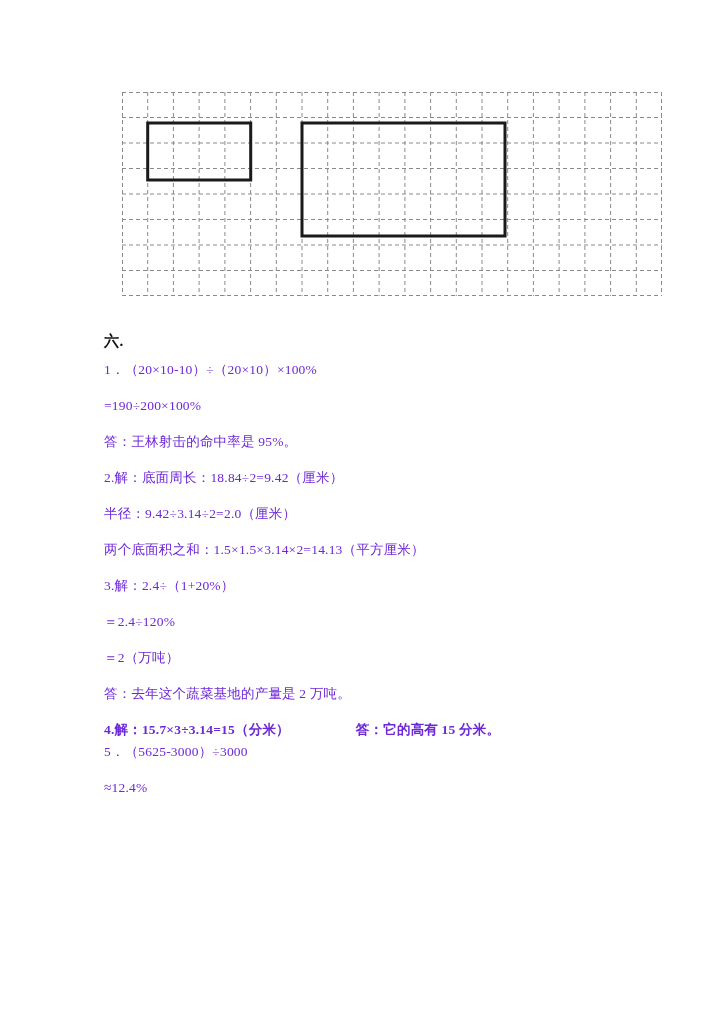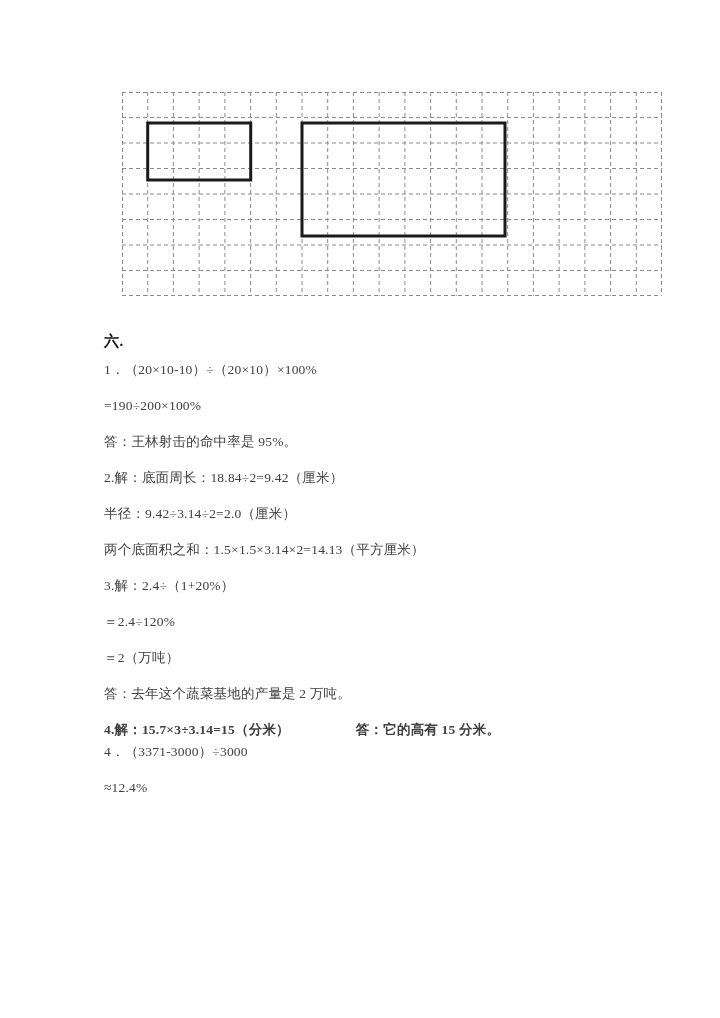--- a/index.html
+++ b/index.html
@@ -49,21 +49,21 @@
     line-height: 22px;
     color: #111111;
   }
   .line {
     font-size: 13.5px;
     line-height: 20px;
     margin: 0;
     padding: 0;
     height: 36px;
     white-space: nowrap;
-    color: #404040;
+    color: #6d28d9;
     letter-spacing: 0.2px;
   }
   .line.tight {
     height: 22px;
     font-weight: bold;
   }
   .line .sep {
     display: inline-block;
     width: 66px;
   }
@@ -125,18 +125,18 @@
     <p class="line">2.解：底面周长：18.84÷2=9.42（厘米）</p>
     <p class="line">半径：9.42÷3.14÷2=2.0（厘米）</p>
     <p class="line">两个底面积之和：1.5×1.5×3.14×2=14.13（平方厘米）</p>
     <p class="line">3.解：2.4÷（1+20%）</p>
     <p class="line">＝2.4÷120%</p>
     <p class="line">＝2（万吨）</p>
     <p class="line">答：去年这个蔬菜基地的产量是 2 万吨。</p>
 
     <p class="line tight"><span>4.解：15.7×3÷3.14=15（分米）</span><span class="sep"></span><span>答：它的高有 15 分米。</span></p>
 
-    <p class="line">4．（3371-3000）÷3000</p>
+    <p class="line">5．（5625-3000）÷3000</p>
     <p class="line">≈12.4%</p>
 
   </div>
 
 </div>
 
 </body></html>

